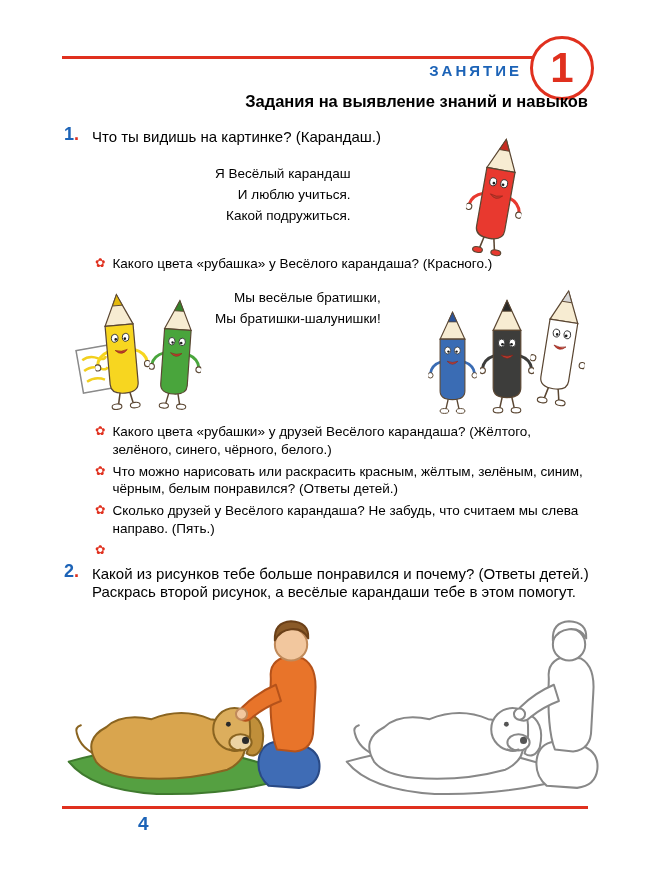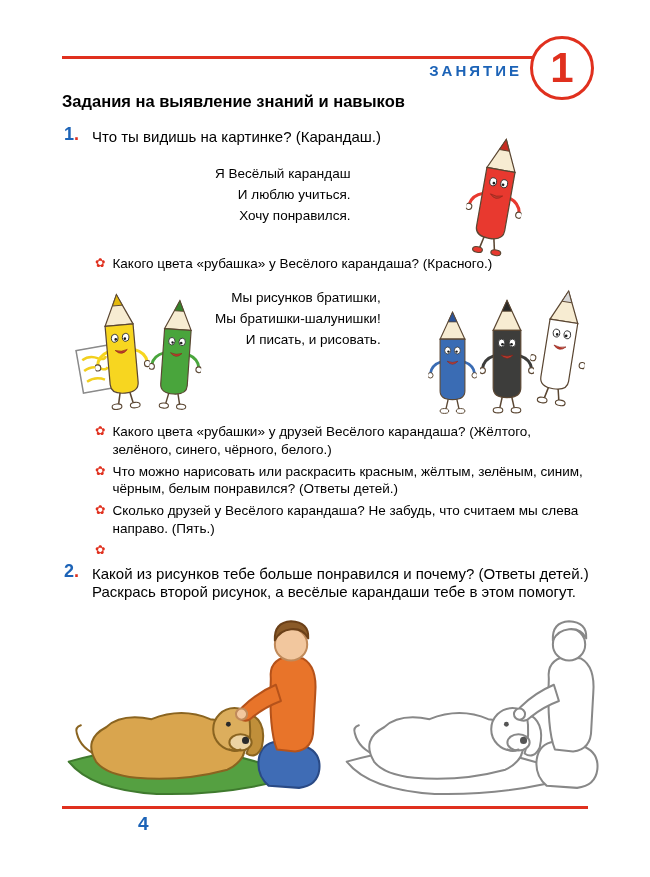--- a/index.html
+++ b/index.html
@@ -6,21 +6,21 @@
   #page{position:relative;width:650px;height:877px;background:#fff;overflow:hidden;
         font-family:"Liberation Sans",sans-serif;color:#000;}
 
   
   .top-rule{position:absolute;left:62px;top:56px;width:474px;height:3px;background:#e0301e;}
   .lesson-label{position:absolute;right:128px;top:62px;color:#1c63b7;font-weight:bold;
                 font-size:15px;letter-spacing:3px;}
   .lesson-circle{position:absolute;left:530px;top:36px;width:58px;height:58px;border:3px solid #e0301e;
                  border-radius:50%;background:#fff;display:flex;align-items:center;justify-content:center;}
   .lesson-number{color:#e0301e;font-size:42px;font-weight:bold;line-height:1;}
-  .page-title{position:absolute;left:62px;top:92px;width:526px;text-align:left;
+  .page-title{position:absolute;left:62px;top:92px;width:526px;text-align:right;
               font-size:16.5px;font-weight:bold;}
 
   
   .task-num{position:absolute;font-size:18px;font-weight:bold;color:#1c63b7;}
   .task-num .dot{color:#e0301e;}
   #task1-num{left:64px;top:124px;}
   #task2-num{left:64px;top:561px;}
 
   .body-text{font-size:15px;line-height:18px;}
   #task1-question{position:absolute;left:92px;top:128px;width:470px;}
@@ -120,21 +120,21 @@
   <div class="page-title">Задания на выявление знаний и навыков</div>
 
   <div class="task-num" id="task1-num">
     <span>1</span><span class="dot">.</span>
   </div>
   <div class="body-text" id="task1-question">Что ты видишь на картинке? (Карандаш.)</div>
 
   <div class="poem" id="poem1">
     <div>Я Весёлый карандаш</div>
     <div>И люблю учиться.</div>
-    <div>Хочу понравился.</div>
+    <div>Какой подружиться.</div>
   </div>
 
   <svg class="pencil" id="red-pencil" viewBox="0 0 90 200" style="--body:#e8392f;--lead:#c62b20;--shoe:#e8392f">
     <use href="#pencil-sym"></use>
   </svg>
 
   <div class="bullet-row" id="bullet-intro">
     <span class="marker">✿</span>
     <span>Какого цвета «рубашка» у Весёлого карандаша? (Красного.)</span>
   </div>
@@ -148,23 +148,22 @@
     </svg>
     <svg class="pencil" id="yellow-pencil" viewBox="0 0 90 200" style="--body:#f7d620;--lead:#e3b90d">
       <use href="#pencil-sym"></use>
     </svg>
     <svg class="pencil" id="green-pencil" viewBox="0 0 90 200" style="--body:#49a53c;--lead:#35822b">
       <use href="#pencil-sym"></use>
     </svg>
   </div>
 
   <div class="poem" id="poem2">
-    <div>Мы рисунков братишки,</div>
+    <div>Мы весёлые братишки,</div>
     <div>Мы братишки-шалунишки!</div>
-    <div>И писать, и рисовать.</div>
   </div>
 
   <div class="pencil-group" id="group-right">
     <svg class="pencil" id="blue-pencil" viewBox="0 0 90 200" style="--body:#3a6cb4;--lead:#2a539a">
       <use href="#pencil-sym"></use>
     </svg>
     <svg class="pencil" id="black-pencil" viewBox="0 0 90 200" style="--body:#3d3d3b;--lead:#2a2a28">
       <use href="#pencil-sym"></use>
     </svg>
     <svg class="pencil" id="white-pencil" viewBox="0 0 90 200" style="--body:#ffffff;--lead:#d8d8d8">

